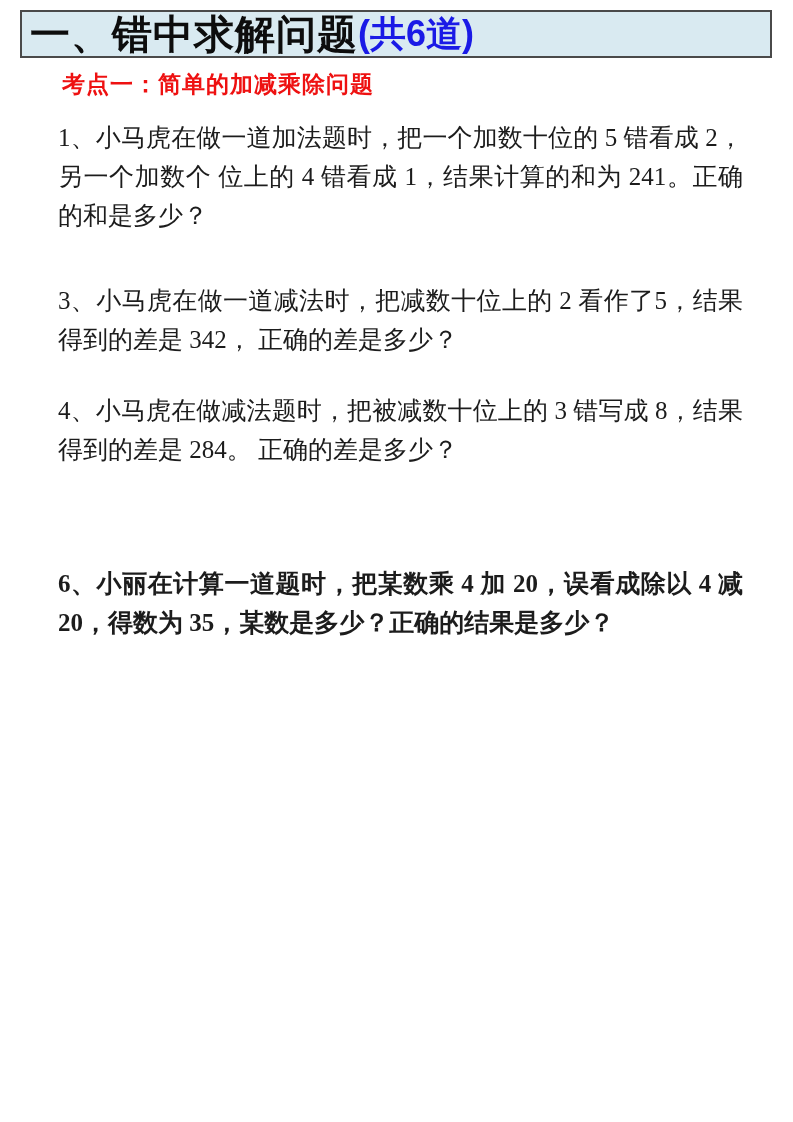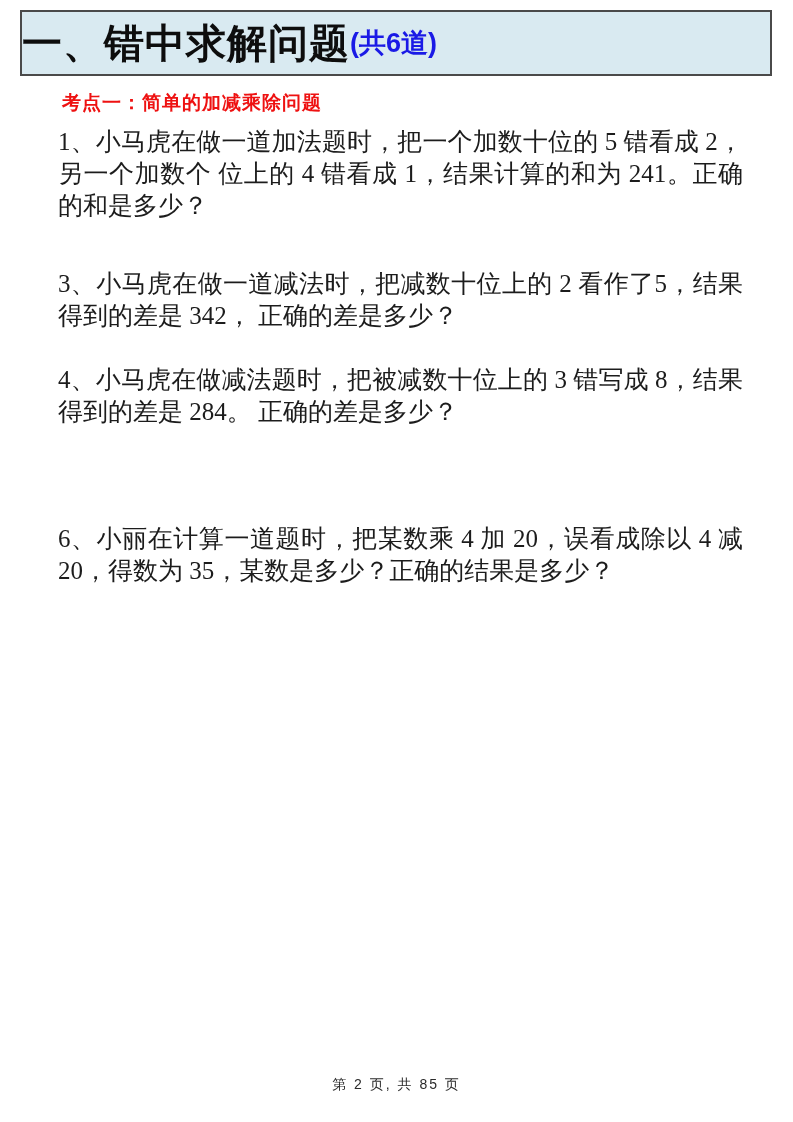--- a/index.html
+++ b/index.html
@@ -12,63 +12,64 @@
     width: 793px;
     height: 1122px;
     background: #ffffff;
     overflow: hidden;
     font-family: "Liberation Serif", "DejaVu Serif", serif;
     color: #1c1c1c;
   }
   .header-box {
     box-sizing: border-box;
     margin: 10px 21px 0 20px;
-    height: 66px;
+    height: 48px;
     background: var(--header-bg, #d9eaf1);
     border: 2px solid var(--header-border, #4a4a4a);
+    padding-left: 8px;
     display: flex;
     align-items: center;
     white-space: nowrap;
     overflow: hidden;
   }
   .header-box .t-black {
     font-family: "Liberation Sans", "DejaVu Sans", sans-serif;
     font-weight: bold;
     font-size: 40px;
     color: #0d0d0d;
     letter-spacing: 1px;
   }
   .header-box .t-blue {
     font-family: "Liberation Sans", "DejaVu Sans", sans-serif;
     font-weight: bold;
-    font-size: 27px;
+    font-size: 36px;
     color: var(--title-blue, #1a1ae6);
   }
   .subtitle {
-    margin: 12px 0 8px 62px;
+    margin: 12px 0 18px 62px;
     font-family: Liberation Serif, serif;
     font-weight: bold;
-    font-size: 19px;
+    font-size: 23px;
     line-height: 30px;
     color: var(--accent-red, #ee1111);
     letter-spacing: 1px;
   }
   .problem {
     margin: 0 50px 0 58px;
     font-size: 25px;
-    line-height: 32px;
+    line-height: 39px;
     text-align: justify;
     color: #1c1c1c;
   }
   .problem.p1 { margin-bottom: 46px; }
   .problem.p2 { margin-bottom: 48px; }
   .problem.p3 { margin-bottom: 32px; }
   .problem.p4 { margin-bottom: 95px; margin-top: 23px; }
   .problem.p5 { margin-bottom: 90px; }
-  .problem.p6 { margin-bottom: 0; }
+  .problem.p6 { margin-bottom: 0; font-weight: bold; }
   .footer {
     position: absolute;
     left: 0;
     right: 0;
     top: 1076px;
     text-align: center;
     font-family: "Liberation Sans", "DejaVu Sans", sans-serif;
     font-size: 14px;
     color: #2a2a2a;
     letter-spacing: 2px;
@@ -89,15 +90,14 @@
   <p class="problem p1">1、小马虎在做一道加法题时，把一个加数十位的 5 错看成 2，另一个加数个 位上的 4 错看成 1，结果计算的和为 241。正确的和是多少？</p>
 
 
   <p class="problem p3">3、小马虎在做一道减法时，把减数十位上的 2 看作了5，结果得到的差是 342， 正确的差是多少？</p>
 
   <p class="problem p4">4、小马虎在做减法题时，把被减数十位上的 3 错写成 8，结果得到的差是 284。 正确的差是多少？</p>
 
 
   <p class="problem p6">6、小丽在计算一道题时，把某数乘 4 加 20，误看成除以 4 减 20，得数为 35，某数是多少？正确的结果是多少？</p>
 
-  <div class="footer">第 2 页, 共 85 页</div>
 
 </div>
 
 </body></html>

